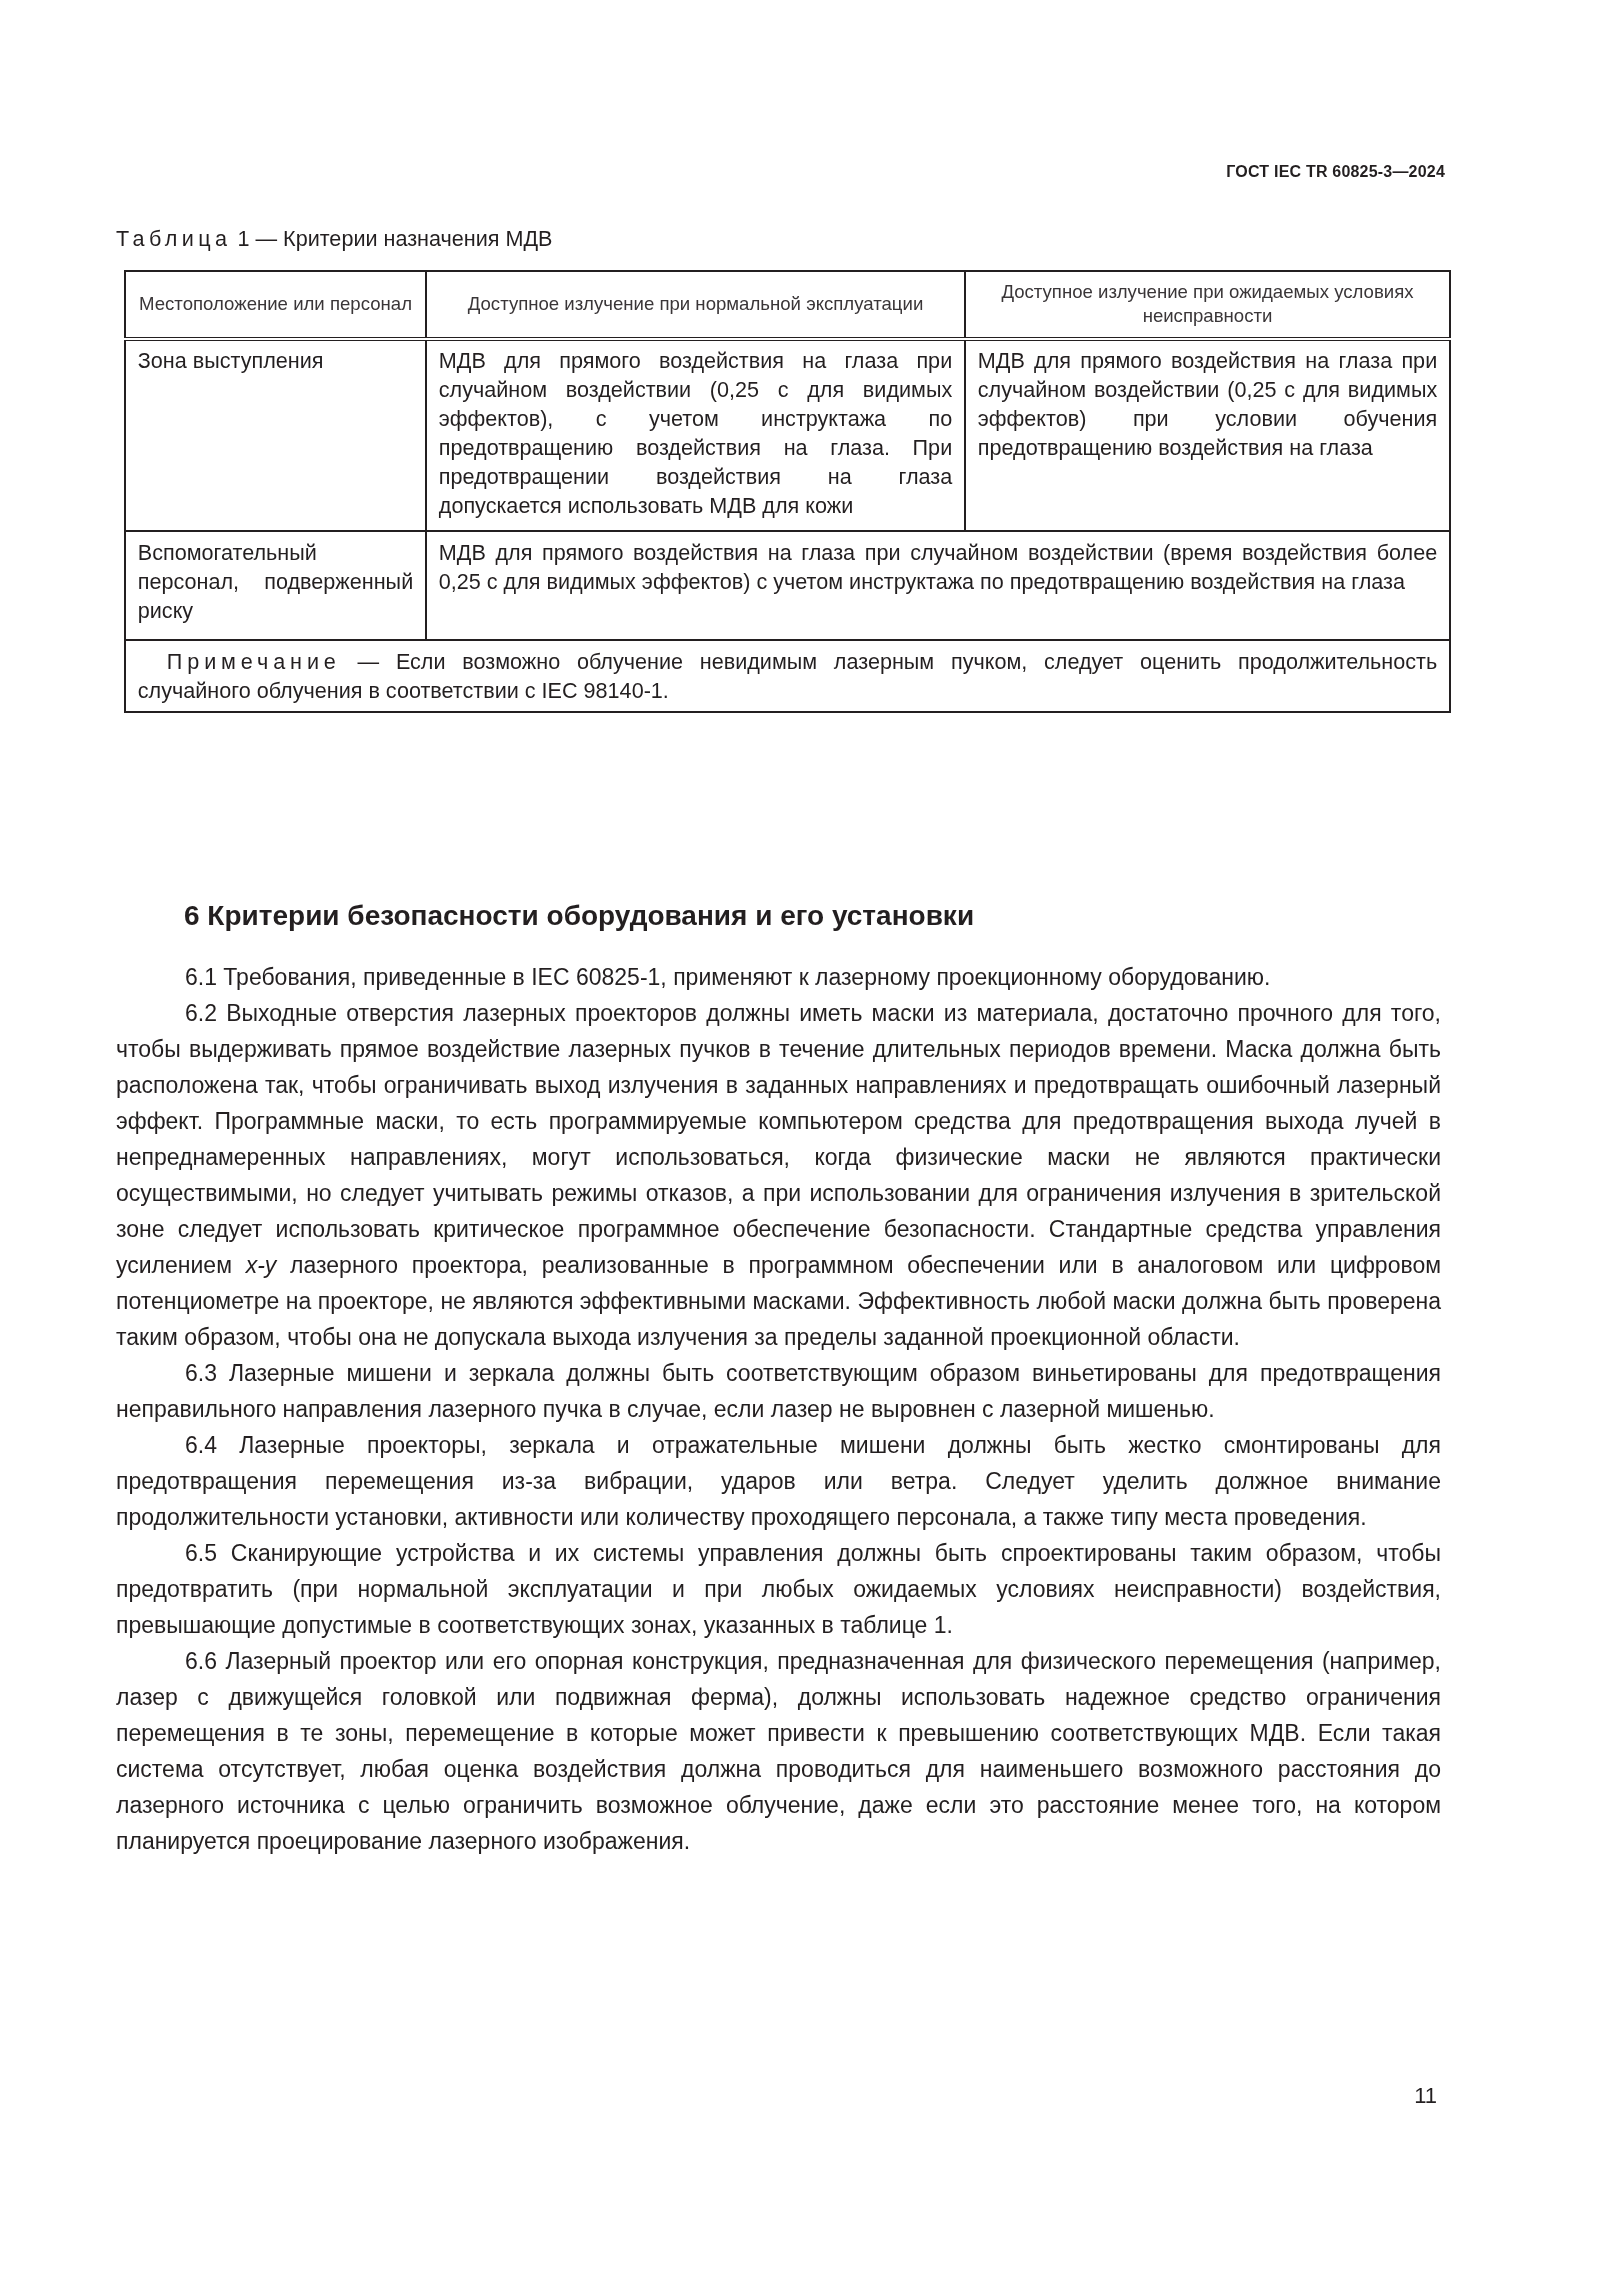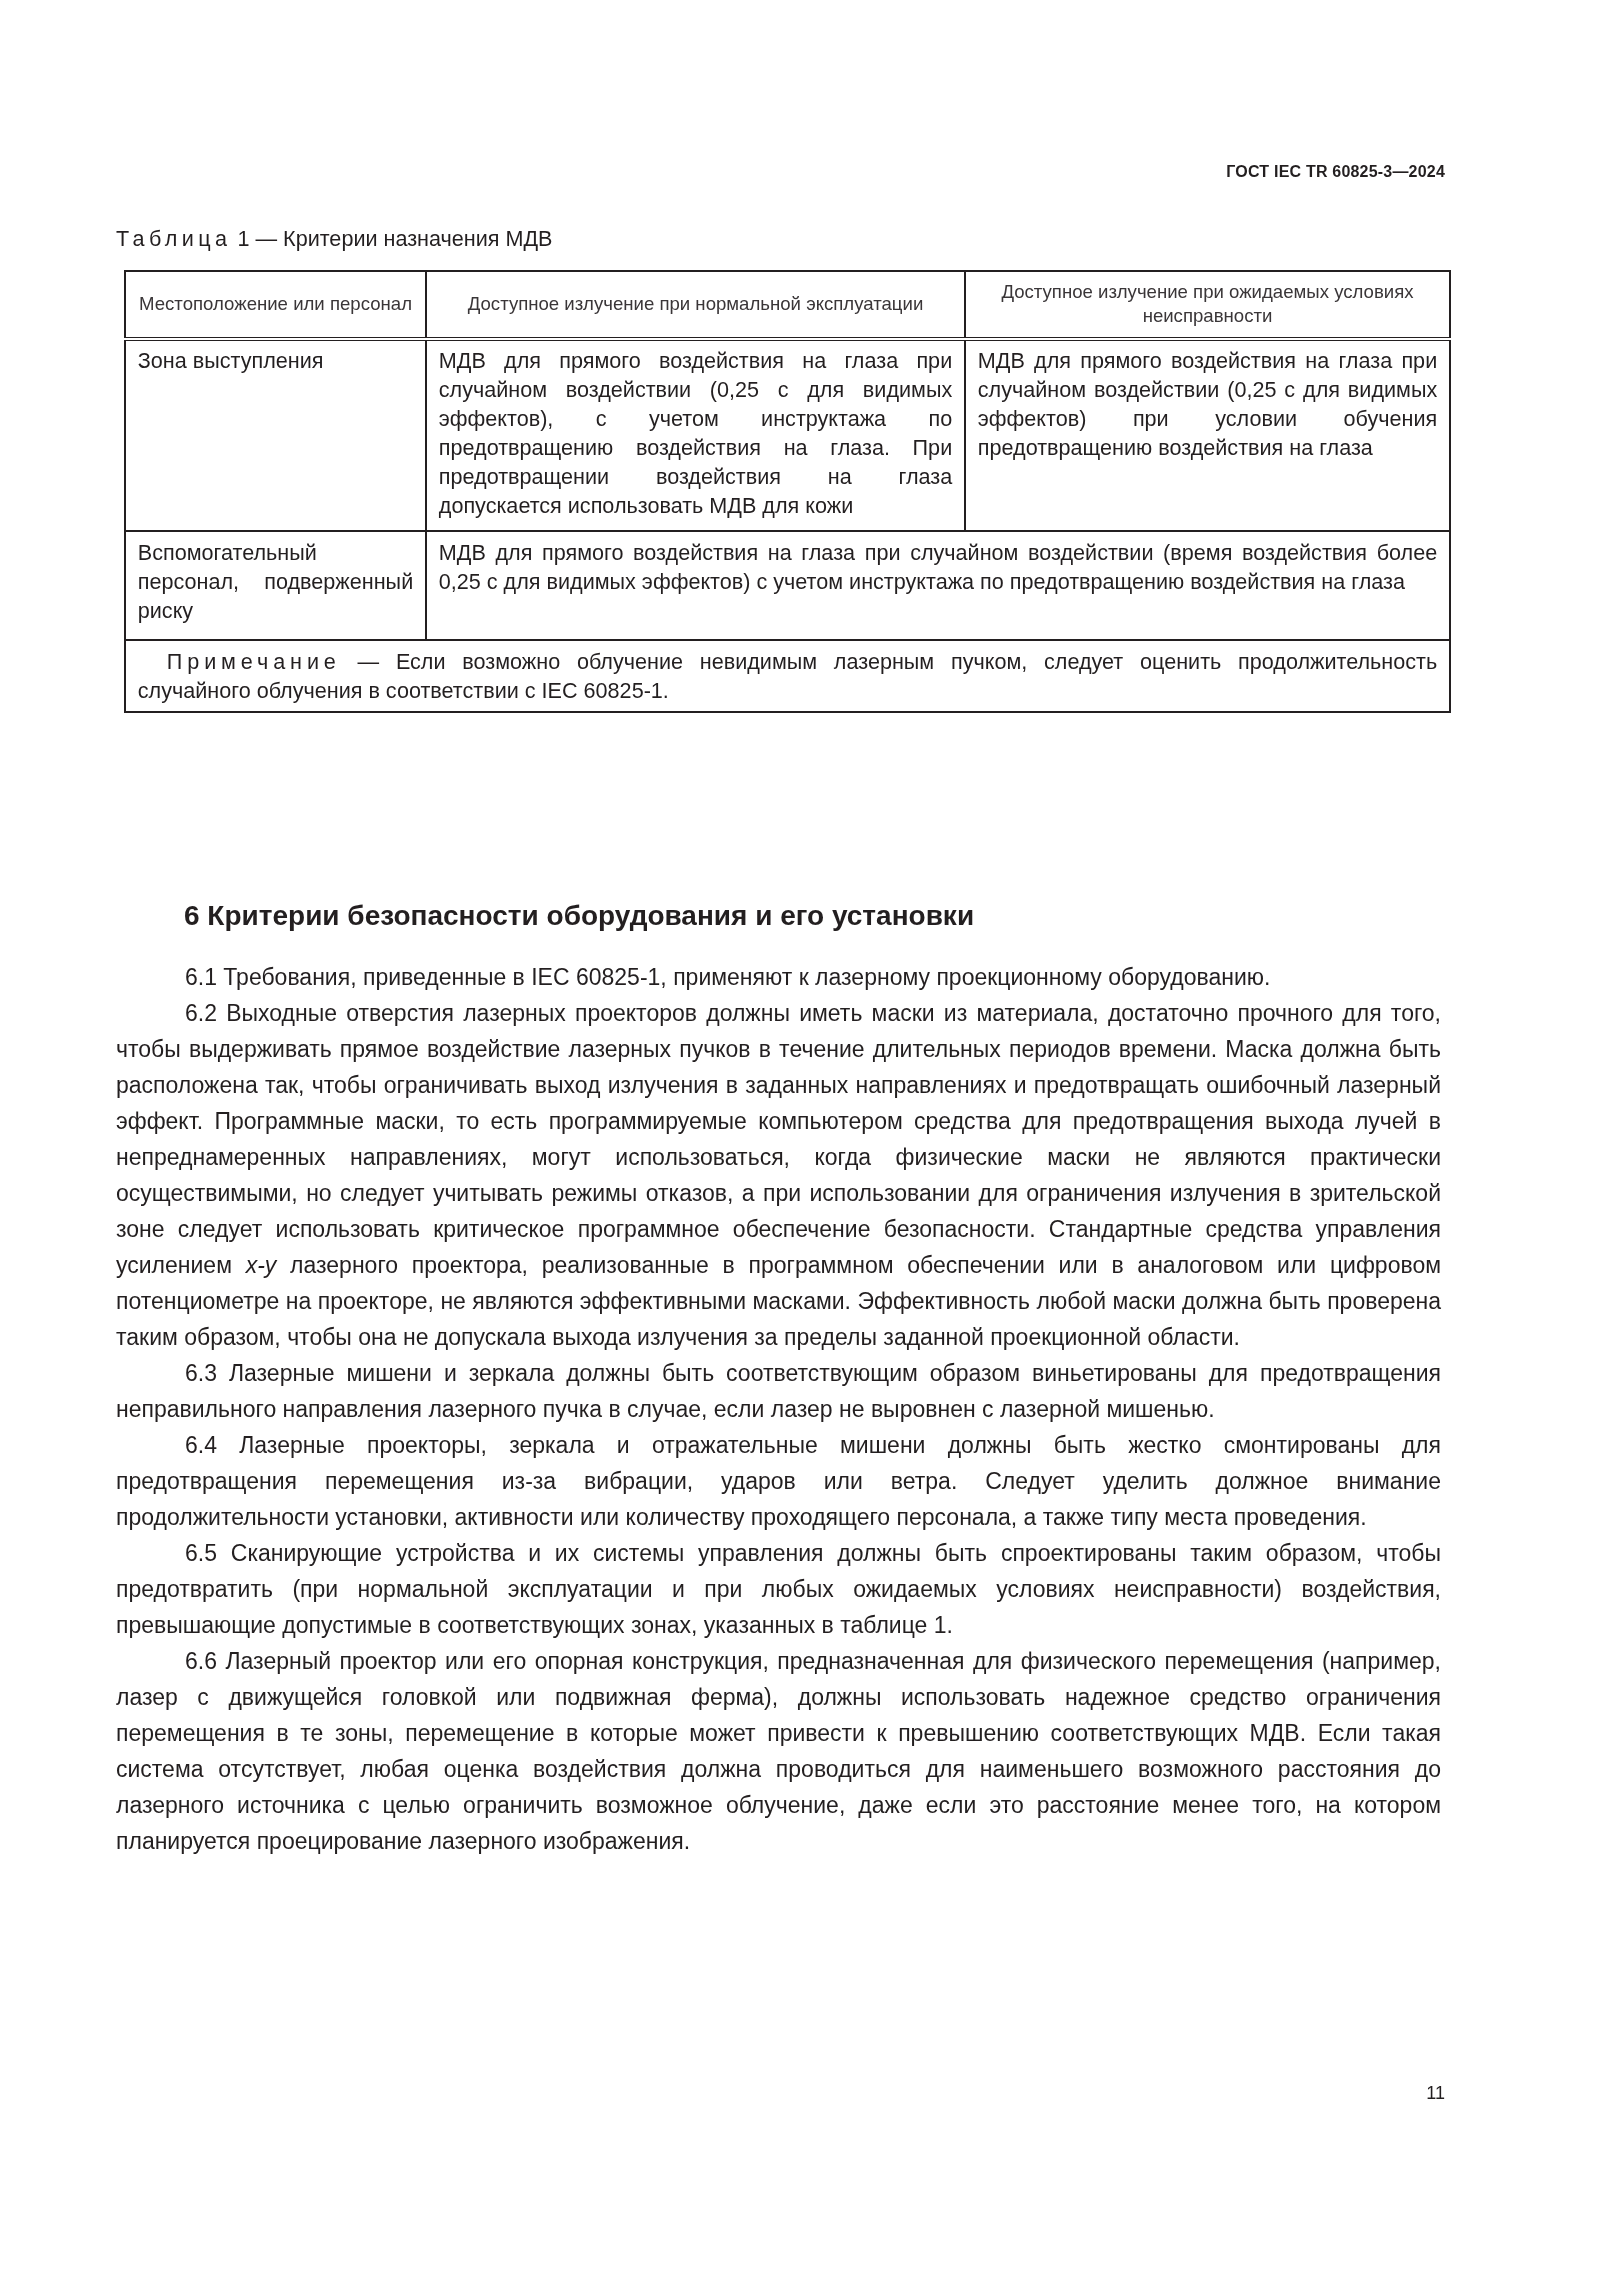--- a/index.html
+++ b/index.html
@@ -82,22 +82,22 @@
       line-height: 36px;
     }
     .body-text p {
       margin: 0;
       text-indent: 69px;
       text-align: justify;
     }
     .page-number {
       position: absolute;
       top: 2083px;
-      right: 176px;
-      font-size: 18px;
+      right: 184px;
+      font-size: 22px;
     }
   </style>
 </head>
 <body>
 
 <div class="page-header">ГОСТ IEC TR 60825-3—2024</div>
 
 <div class="table-caption">
   <span class="spaced">Таблица</span><span> 1 — Критерии назначения МДВ</span>
 </div>
@@ -119,21 +119,21 @@
     <tr class="r2">
       <td>Зона выступления</td>
       <td class="just">МДВ для прямого воздействия на глаза при случайном воздействии (0,25 с для видимых эффектов), с учетом инструктажа по предотвращению воздействия на глаза. При предотвращении воздействия на глаза допускается использовать МДВ для кожи</td>
       <td class="just">МДВ для прямого воздействия на глаза при случайном воздействии (0,25 с для видимых эффектов) при условии обучения предотвращению воздействия на глаза</td>
     </tr>
     <tr class="r3">
       <td class="just">Вспомогательный персонал, подверженный риску</td>
       <td class="just" colspan="2">МДВ для прямого воздействия на глаза при случайном воздействии (время воздействия более 0,25 с для видимых эффектов) с учетом инструктажа по предотвращению воздействия на глаза</td>
     </tr>
     <tr>
-      <td class="note" colspan="3"><span class="note-label">Примечание</span><span> — Если возможно облучение невидимым лазерным пучком, следует оценить продолжительность случайного облучения в соответствии с IEC 60825-1.</span></td>
+      <td class="note" colspan="3"><span class="note-label">Примечание</span><span> — Если возможно облучение невидимым лазерным пучком, следует оценить продолжительность случайного облучения в соответствии с IEC 98140-1.</span></td>
     </tr>
   </tbody>
 </table>
 
 <div class="section-title">6  Критерии безопасности оборудования и его установки</div>
 
 <div class="body-text">
   <p>6.1 Требования, приведенные в IEC 60825-1, применяют к лазерному проекционному оборудованию.</p>
   <p><span>6.2 Выходные отверстия лазерных проекторов должны иметь маски из материала, достаточно прочного для того, чтобы выдерживать прямое воздействие лазерных пучков в течение длительных периодов времени. Маска должна быть расположена так, чтобы ограничивать выход излучения в заданных направлениях и предотвращать ошибочный лазерный эффект. Программные маски, то есть программируемые компьютером средства для предотвращения выхода лучей в непреднамеренных направлениях, могут использоваться, когда физические маски не являются практически осуществимыми, но следует учитывать режимы отказов, а при использовании для ограничения излучения в зрительской зоне следует использовать критическое программное обеспечение безопасности. Стандартные средства управления усилением </span><i>x-y</i><span> лазерного проектора, реализованные в программном обеспечении или в аналоговом или цифровом потенциометре на проекторе, не являются эффективными масками. Эффективность любой маски должна быть проверена таким образом, чтобы она не допускала выхода излучения за пределы заданной проекционной области.</span></p>
   <p>6.3 Лазерные мишени и зеркала должны быть соответствующим образом виньетированы для предотвращения неправильного направления лазерного пучка в случае, если лазер не выровнен с лазерной мишенью.</p>

